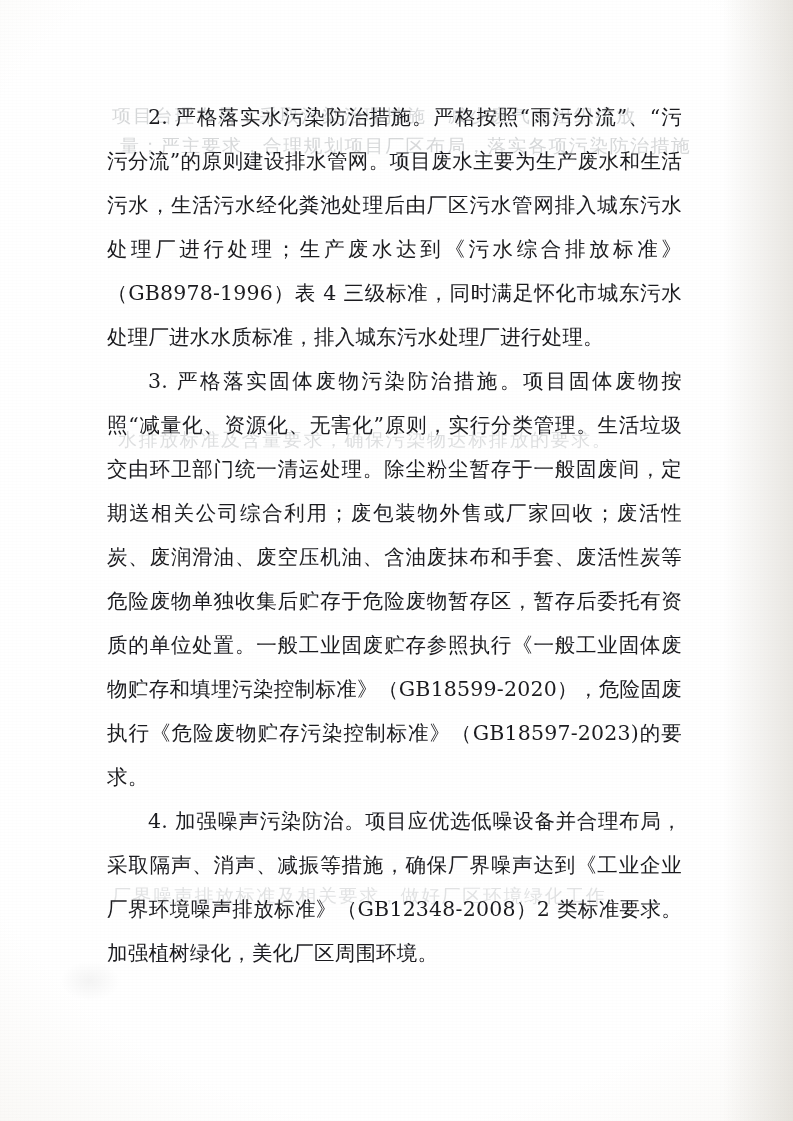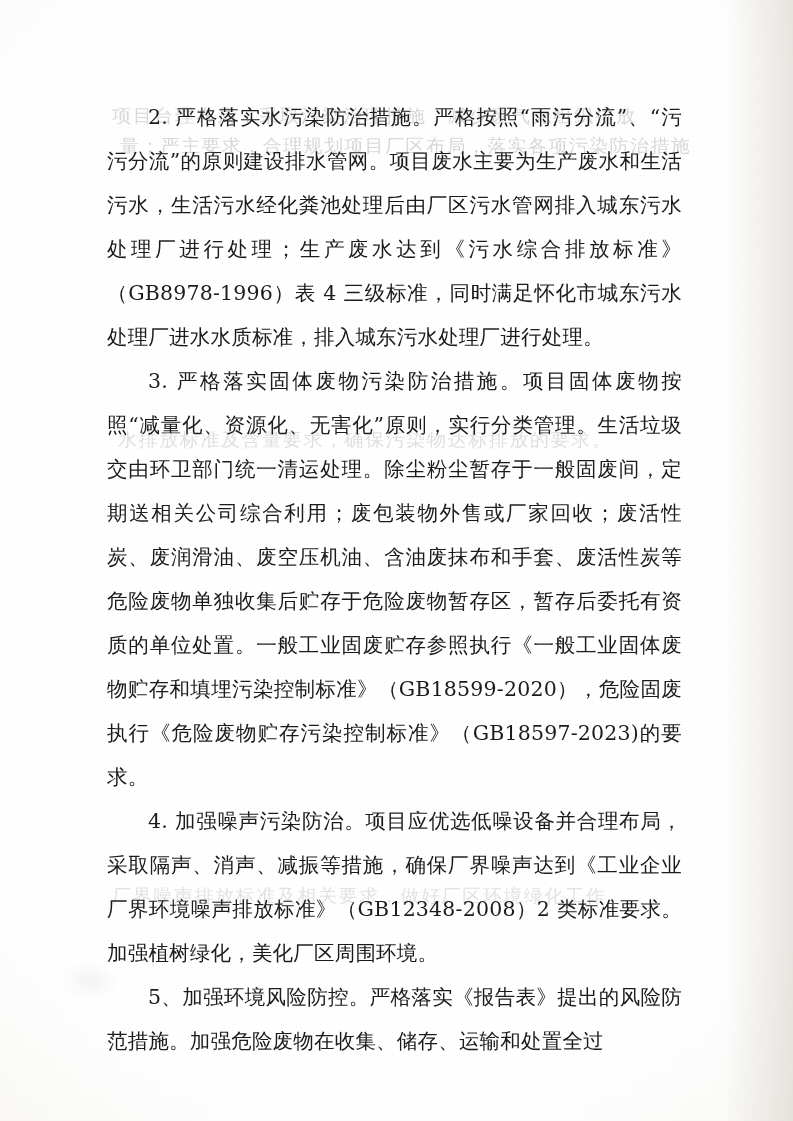--- a/index.html
+++ b/index.html
@@ -99,17 +99,16 @@
 
   <div class="bleed b1">项目台理布局，采取污染治理措施，减少废气无组织排放</div>
   <div class="bleed b2">量；严主要求，合理规划项目厂区布局，落实各项污染防治措施</div>
   <div class="bleed b3">水排放标准及含量要求，确保污染物达标排放的要求。</div>
   <div class="bleed b4">厂界噪声排放标准及相关要求，做好厂区环境绿化工作。</div>
 
   <div class="doc-body">
     <p class="para">2. 严格落实水污染防治措施。严格按照“雨污分流”、“污污分流”的原则建设排水管网。项目废水主要为生产废水和生活污水，生活污水经化粪池处理后由厂区污水管网排入城东污水处理厂进行处理；生产废水达到《污水综合排放标准》（GB8978-1996）表 4 三级标准，同时满足怀化市城东污水处理厂进水水质标准，排入城东污水处理厂进行处理。</p>
     <p class="para">3. 严格落实固体废物污染防治措施。项目固体废物按照“减量化、资源化、无害化”原则，实行分类管理。生活垃圾交由环卫部门统一清运处理。除尘粉尘暂存于一般固废间，定期送相关公司综合利用；废包装物外售或厂家回收；废活性炭、废润滑油、废空压机油、含油废抹布和手套、废活性炭等危险废物单独收集后贮存于危险废物暂存区，暂存后委托有资质的单位处置。一般工业固废贮存参照执行《一般工业固体废物贮存和填埋污染控制标准》（GB18599-2020），危险固废执行《危险废物贮存污染控制标准》（GB18597-2023)的要求。</p>
     <p class="para">4. 加强噪声污染防治。项目应优选低噪设备并合理布局，采取隔声、消声、减振等措施，确保厂界噪声达到《工业企业厂界环境噪声排放标准》（GB12348-2008）2 类标准要求。加强植树绿化，美化厂区周围环境。</p>
-    <p class="para">5、加强环境风险防控。严格落实《报告表》提出的风险防范措施。加强危险废物在收集、储存、运输和处置全过</p>
   </div>
 
   <div class="smudge"></div>
 </div>
 
 </body></html>

